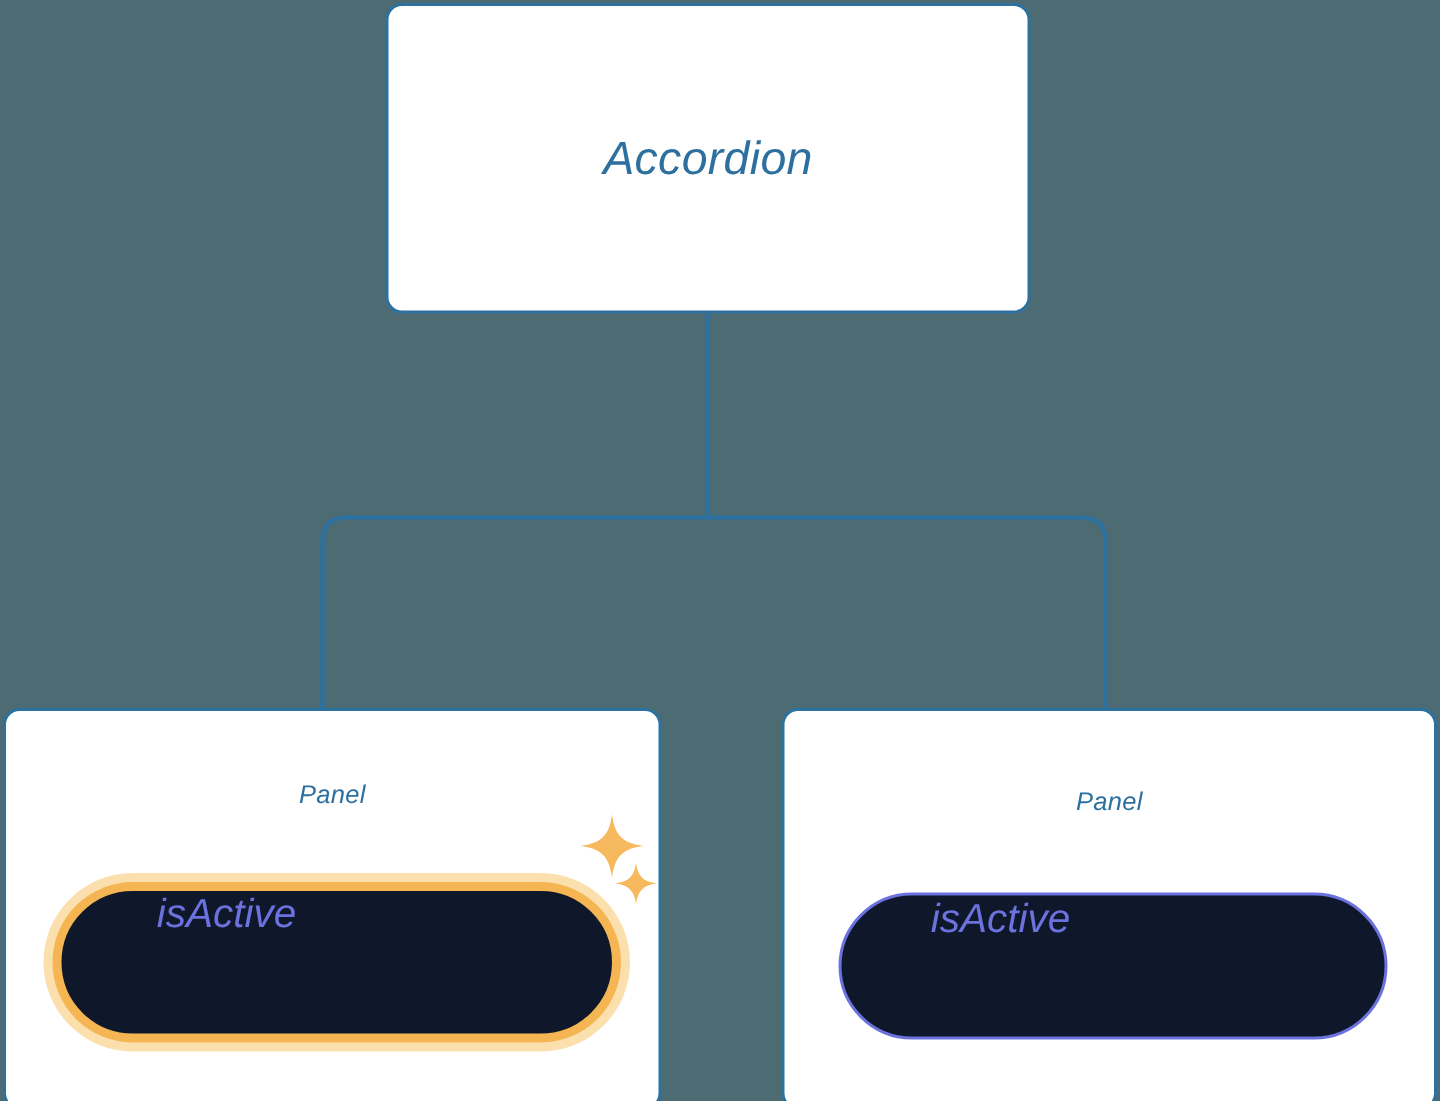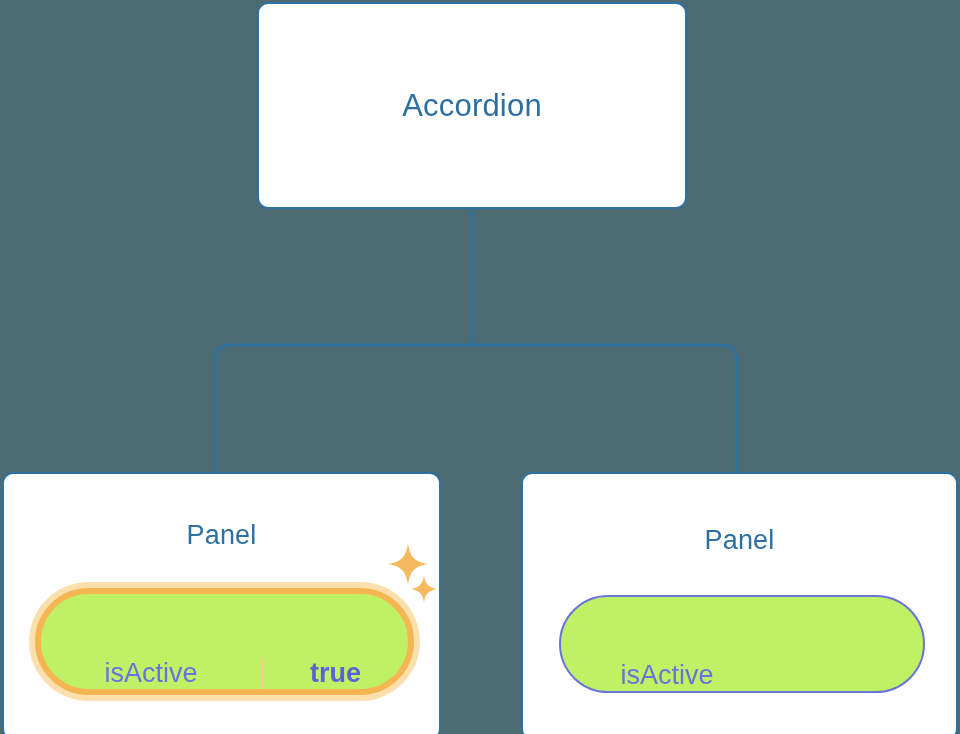--- a/index.html
+++ b/index.html
@@ -12,20 +12,21 @@
     background: #4d6b73;
     font-family: "Liberation Sans", sans-serif;
     overflow: hidden;
     position: relative;
   }
   #canvas {
     position: absolute;
     inset: 0;
     width: 840px;
     height: 734px;
+    font-style: italic;
   }
 
   
   .connector-layer {
     position: absolute;
     left: 0;
     top: 0;
     width: 960px;
     height: 734px;
     z-index: 1;
@@ -69,34 +70,34 @@
     left: 521px;
     top: 472px;
     width: 437px;
     height: 268px;
   }
   .node-title-panel {
     position: absolute;
     left: 0;
     right: 0;
     text-align: center;
-    font-size: 27px;
+    font-size: 17px;
     color: #2d709f;
     letter-spacing: .2px;
   }
   #node-panel-left .node-title-panel { top: 46px; }
   #node-panel-right .node-title-panel { top: 51px; }
 
   
   .pill {
     position: absolute;
     box-sizing: border-box;
     display: flex;
-    align-items: flex-end;
-    background: #bef264;
+    align-items: flex-start;
+    background: #0f172a;
   }
   .pill-cell {
     display: flex;
     align-items: center;
     justify-content: center;
     font-size: 27px;
     box-sizing: border-box;
     white-space: nowrap;
   }
 
@@ -185,21 +186,20 @@
 
   <div class="node" id="node-accordion">
     <div class="node-title-root">Accordion</div>
   </div>
 
   <div class="node" id="node-panel-left">
     <div class="node-title-panel">Panel</div>
 
     <div class="pill pill-highlight" id="pill-left">
       <div class="pill-cell pill-key">isActive</div>
-      <div class="pill-cell pill-val">true</div>
     </div>
   </div>
 
   <div class="node" id="node-panel-right">
     <div class="node-title-panel">Panel</div>
 
     <div class="pill pill-plain" id="pill-right">
       <div class="pill-cell pill-key">isActive</div>
     </div>
   </div>

